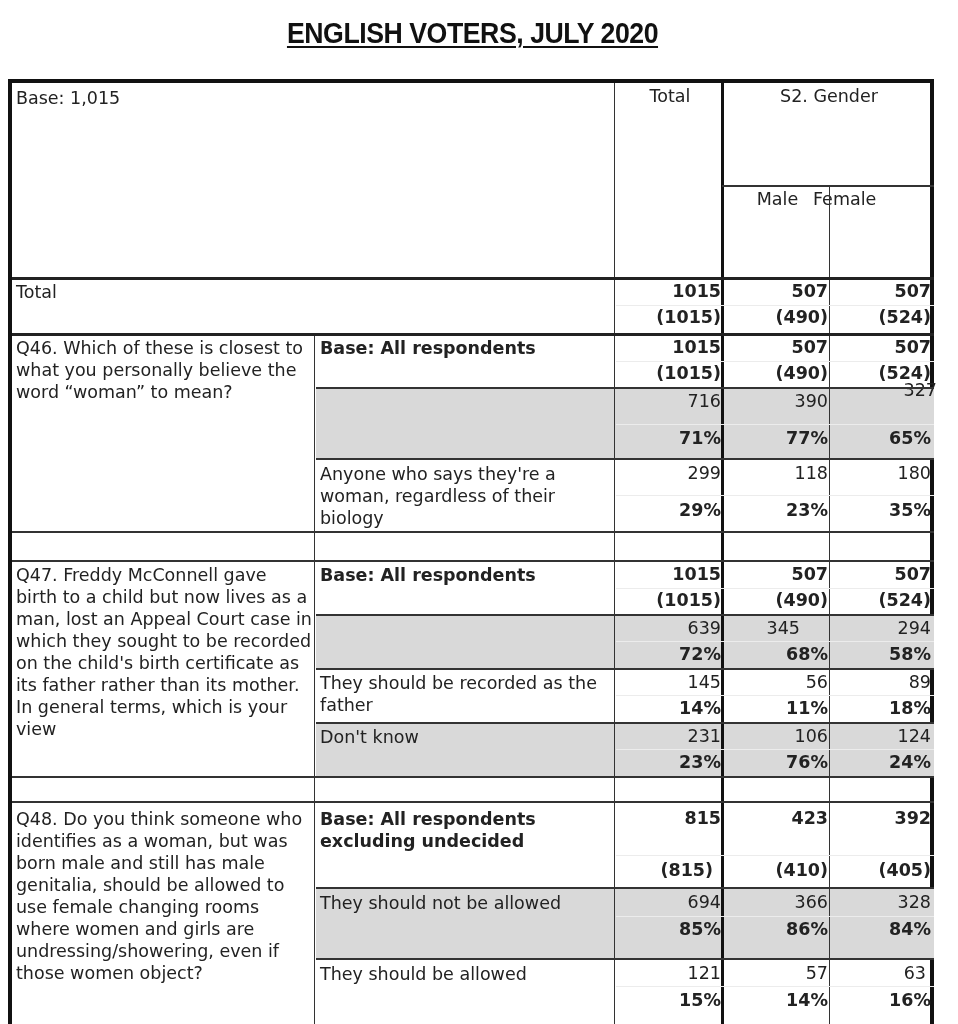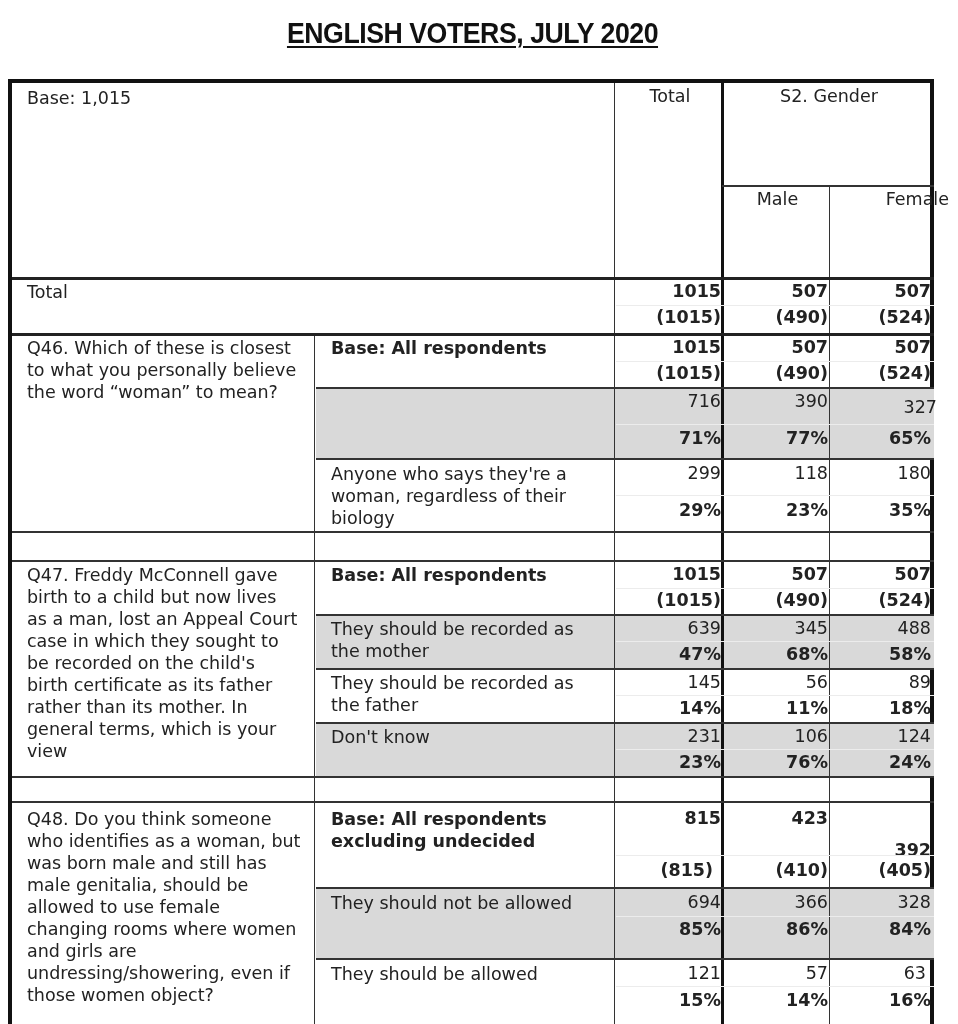--- a/index.html
+++ b/index.html
@@ -9,42 +9,42 @@
     font-family: "Liberation Sans", sans-serif; font-weight: bold; font-size: 29px;
     letter-spacing: -0.5px; text-decoration: underline; text-underline-offset: 3px;
     text-decoration-thickness: 2px; color: #111;
     transform: scaleX(0.92); transform-origin: center;
   }
   .tbl {
     position: absolute; left: 8px; top: 79px; width: 926px; height: 960px;
     border: 4px solid #111; border-bottom: none; box-sizing: border-box;
   }
   .cell { position: absolute; box-sizing: border-box; font-size: 17.5px; line-height: 22px; }
-  .txt { padding: 2px 15px; }
+  .txt { padding: 2px 4px; }
   .num { text-align: right; padding-right: 3px; }
   .gray { background: #d9d9d9; }
   .b { font-weight: bold; }
   .hline { position: absolute; height: 0; border-top: 2px solid #333; }
   .hline.thick { border-top: 3px solid #222; }
   .hline.faint { border-top: 1px solid #ececec; }
   .vline { position: absolute; width: 0; border-left: 1.5px solid #333; }
   .vline.thick { border-left: 3px solid #111; }
 </style>
 </head>
 <body>
 
 <div class="title">ENGLISH VOTERS, JULY 2020</div>
 
 <div class="tbl">
 
   <div class="cell txt" style="left:0;top:2px;width:600px;">Base: 1,015</div>
   <div class="cell" style="left:604px;top:2px;width:108px;text-align:center;">Total</div>
   <div class="cell" style="left:712px;top:2px;width:210px;text-align:center;">S2. Gender</div>
   <div class="cell" style="left:712px;top:105px;width:107px;text-align:center;">Male</div>
-  <div class="cell" style="left:851px;top:105px;width:86px;text-align:right;">Female</div>
+  <div class="cell" style="left:801px;top:105px;width:86px;text-align:left;">Female</div>
 
   <div class="cell txt" style="left:0;top:196px;width:600px;">Total</div>
   <div class="cell num b" style="left:604px;top:197px;width:108px;">1015</div>
   <div class="cell num b" style="left:712px;top:197px;width:107px;">507</div>
   <div class="cell num b" style="left:819px;top:197px;width:103px;">507</div>
   <div class="cell num b" style="left:604px;top:223px;width:108px;">(1015)</div>
   <div class="cell num b" style="left:712px;top:223px;width:107px;">(490)</div>
   <div class="cell num b" style="left:819px;top:223px;width:103px;">(524)</div>
 
   <div class="cell txt" style="left:0;top:252px;width:304px;">Q46. Which of these is closest to what you personally believe the word “woman” to mean?</div>
@@ -52,21 +52,21 @@
   <div class="cell num b" style="left:604px;top:253px;width:108px;">1015</div>
   <div class="cell num b" style="left:712px;top:253px;width:107px;">507</div>
   <div class="cell num b" style="left:819px;top:253px;width:103px;">507</div>
   <div class="cell num b" style="left:604px;top:279px;width:108px;">(1015)</div>
   <div class="cell num b" style="left:712px;top:279px;width:107px;">(490)</div>
   <div class="cell num b" style="left:819px;top:279px;width:103px;">(524)</div>
 
   <div class="cell gray" style="left:304px;top:305px;width:618px;height:71px;"></div>
   <div class="cell num" style="left:604px;top:307px;width:108px;">716</div>
   <div class="cell num" style="left:712px;top:307px;width:107px;">390</div>
-  <div class="cell num" style="left:819px;top:313px;width:109px;">327</div>
+  <div class="cell num" style="left:819px;top:296px;width:109px;">327</div>
   <div class="cell num b" style="left:604px;top:344px;width:108px;">71%</div>
   <div class="cell num b" style="left:712px;top:344px;width:107px;">77%</div>
   <div class="cell num b" style="left:819px;top:344px;width:103px;">65%</div>
 
   <div class="cell txt" style="left:304px;top:378px;width:300px;">Anyone who says they're a woman, regardless of their biology</div>
   <div class="cell num" style="left:604px;top:379px;width:108px;">299</div>
   <div class="cell num" style="left:712px;top:379px;width:107px;">118</div>
   <div class="cell num" style="left:819px;top:379px;width:103px;">180</div>
   <div class="cell num b" style="left:604px;top:416px;width:108px;">29%</div>
   <div class="cell num b" style="left:712px;top:416px;width:107px;">23%</div>
@@ -75,25 +75,24 @@
   <div class="cell txt" style="left:0;top:479px;width:304px;">Q47. Freddy McConnell gave birth to a child but now lives as a man, lost an Appeal Court case in which they sought to be recorded on the child's birth certificate as its father rather than its mother. In general terms, which is your view</div>
   <div class="cell txt b" style="left:304px;top:479px;width:300px;">Base: All respondents</div>
   <div class="cell num b" style="left:604px;top:480px;width:108px;">1015</div>
   <div class="cell num b" style="left:712px;top:480px;width:107px;">507</div>
   <div class="cell num b" style="left:819px;top:480px;width:103px;">507</div>
   <div class="cell num b" style="left:604px;top:506px;width:108px;">(1015)</div>
   <div class="cell num b" style="left:712px;top:506px;width:107px;">(490)</div>
   <div class="cell num b" style="left:819px;top:506px;width:103px;">(524)</div>
 
   <div class="cell gray" style="left:304px;top:532px;width:618px;height:54px;"></div>
-  <div class="cell txt" style="left:304px;top:533px;width:300px;">They should be recorded as the mother</div>
   <div class="cell num" style="left:604px;top:534px;width:108px;">639</div>
-  <div class="cell num" style="left:712px;top:534px;width:107px;padding-left:24px;">345</div>
-  <div class="cell num" style="left:819px;top:534px;width:103px;">488</div>
-  <div class="cell num b" style="left:604px;top:560px;width:108px;">47%</div>
+  <div class="cell num" style="left:684px;top:534px;width:107px;padding-left:24px;">345</div>
+  <div class="cell num" style="left:819px;top:534px;width:103px;">294</div>
+  <div class="cell num b" style="left:604px;top:560px;width:108px;">72%</div>
   <div class="cell num b" style="left:712px;top:560px;width:107px;">68%</div>
   <div class="cell num b" style="left:819px;top:560px;width:103px;">58%</div>
 
   <div class="cell txt" style="left:304px;top:587px;width:300px;">They should be recorded as the father</div>
   <div class="cell num" style="left:604px;top:588px;width:108px;">145</div>
   <div class="cell num" style="left:712px;top:588px;width:107px;">56</div>
   <div class="cell num" style="left:819px;top:588px;width:103px;padding-left:41px;">89</div>
   <div class="cell num b" style="left:604px;top:614px;width:108px;">14%</div>
   <div class="cell num b" style="left:712px;top:614px;width:107px;">11%</div>
   <div class="cell num b" style="left:819px;top:614px;width:103px;">18%</div>
@@ -104,21 +103,21 @@
   <div class="cell num" style="left:712px;top:642px;width:107px;">106</div>
   <div class="cell num" style="left:819px;top:642px;width:103px;">124</div>
   <div class="cell num b" style="left:604px;top:668px;width:108px;">23%</div>
   <div class="cell num b" style="left:712px;top:668px;width:107px;">76%</div>
   <div class="cell num b" style="left:819px;top:668px;width:103px;">24%</div>
 
   <div class="cell txt" style="left:0;top:723px;width:304px;">Q48. Do you think someone who identifies as a woman, but was born male and still has male genitalia, should be allowed to use female changing rooms where women and girls are undressing/showering, even if those women object?</div>
   <div class="cell txt b" style="left:304px;top:723px;width:300px;">Base: All respondents excluding undecided</div>
   <div class="cell num b" style="left:604px;top:724px;width:108px;">815</div>
   <div class="cell num b" style="left:712px;top:724px;width:107px;">423</div>
-  <div class="cell num b" style="left:819px;top:724px;width:103px;margin-top:32px;">392</div>
+  <div class="cell num b" style="left:819px;top:724px;width:103px;">392</div>
   <div class="cell num b" style="left:604px;top:776px;width:100px;">(815)</div>
   <div class="cell num b" style="left:712px;top:776px;width:107px;">(410)</div>
   <div class="cell num b" style="left:819px;top:776px;width:103px;">(405)</div>
 
   <div class="cell gray" style="left:304px;top:805px;width:618px;height:71px;"></div>
   <div class="cell txt" style="left:304px;top:807px;width:300px;">They should not be allowed</div>
   <div class="cell num" style="left:604px;top:808px;width:108px;">694</div>
   <div class="cell num" style="left:712px;top:808px;width:107px;">366</div>
   <div class="cell num" style="left:819px;top:808px;width:103px;">328</div>
   <div class="cell num b" style="left:604px;top:835px;width:108px;">85%</div>

